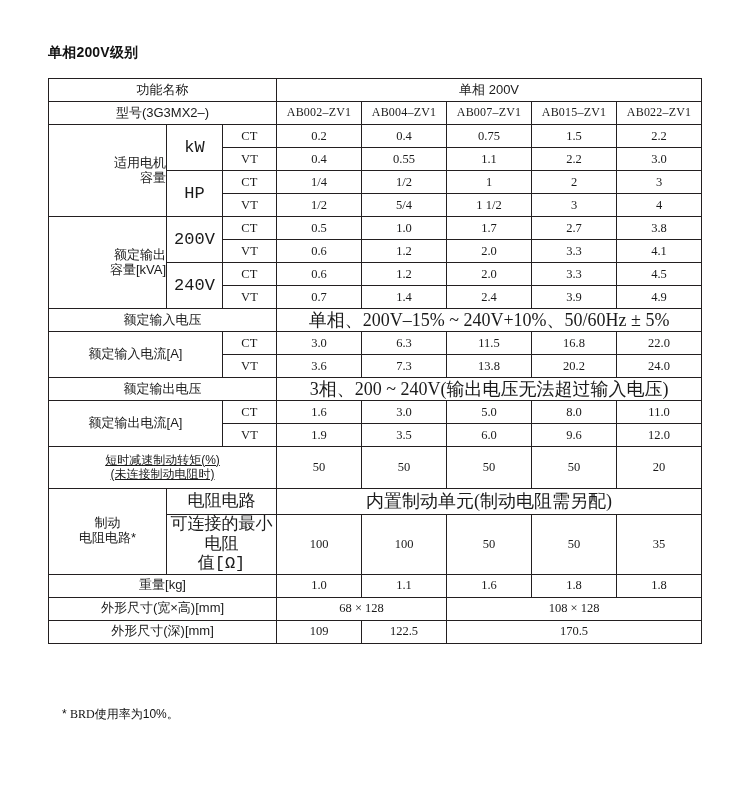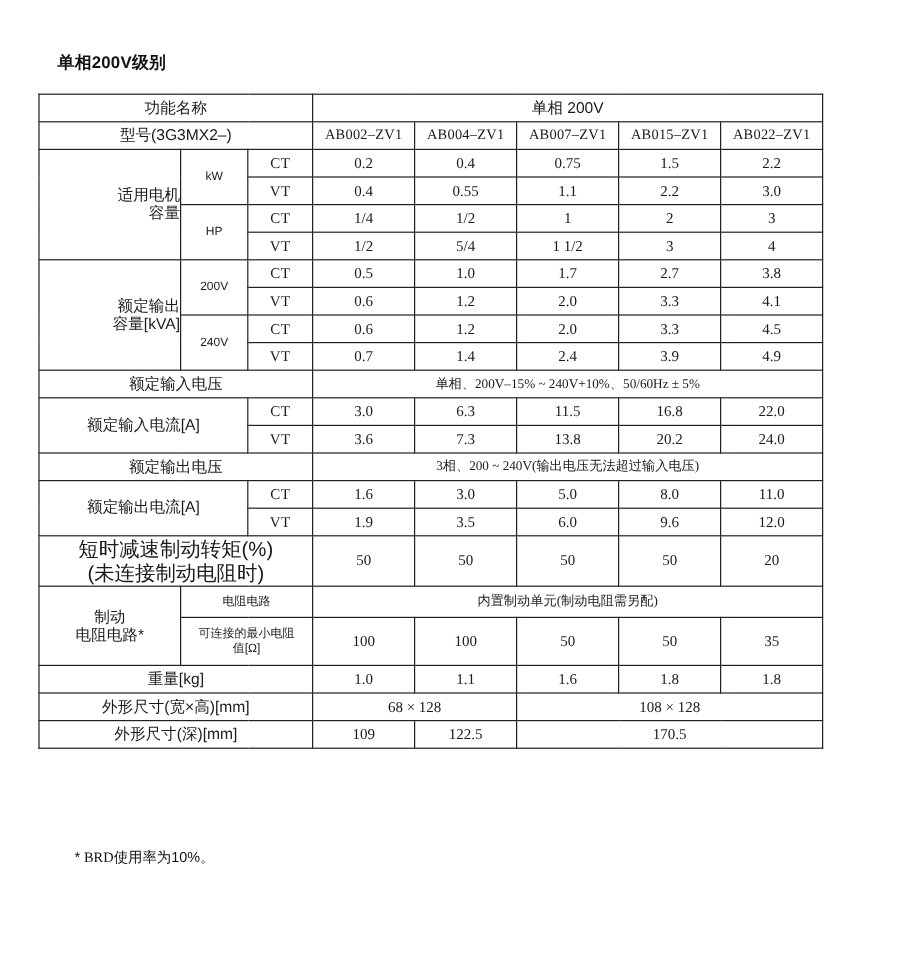--- a/index.html
+++ b/index.html
@@ -26,21 +26,21 @@
     left: 48px;
     top: 44px;
     font-family: "Liberation Sans", sans-serif;
     font-size: 14px;
     font-weight: bold;
     color: #111;
     letter-spacing: 0.2px;
   }
   table.spec {
     position: absolute;
-    left: 32px;
+    left: 48px;
     top: 78px;
     width: 654px;
     border-collapse: collapse;
     table-layout: fixed;
     font-size: 12.5px;
   }
   table.spec td, table.spec th {
     border: 1px solid #231f20;
     padding: 0;
     text-align: center;
@@ -59,52 +59,53 @@
     font-size: 13px;
     font-weight: bold;
     text-align: left;
     padding-left: 8px;
   }
   .rowlabel.center {
     text-align: right;
     padding-left: 0;
   }
   .sublabel {
-    font-family: Liberation Sans, sans-serif;
-    font-size: 10px;
+    font-family: Liberation Mono, monospace;
+    font-size: 17px;
     font-weight: bold;
     text-align: center;
   }
   .ctvt {
     font-family: "Liberation Serif", serif;
     font-size: 12.5px;
     text-align: left;
     padding-left: 7px;
     letter-spacing: 0.3px;
   }
   .val {
     font-family: "Liberation Serif", serif;
     font-size: 12.5px;
   }
   .span-text {
     font-family: "Liberation Serif", serif;
-    font-size: 11px;
+    font-size: 18px;
   }
   .model-hdr {
     font-family: "Liberation Serif", serif;
     font-size: 12px;
     letter-spacing: 0.2px;
   }
   .two-line {
     font-family: "Liberation Sans", sans-serif;
-    font-size: 17px;
+    font-size: 12px;
     font-weight: bold;
     text-align: left;
     padding-left: 8px;
     line-height: 1.35;
+    text-decoration: underline;
   }
   .footnote {
     position: absolute;
     left: 62px;
     top: 706px;
     font-family: "Liberation Sans", sans-serif;
     font-size: 12px;
     color: #111;
   }
   .footnote .brd {

